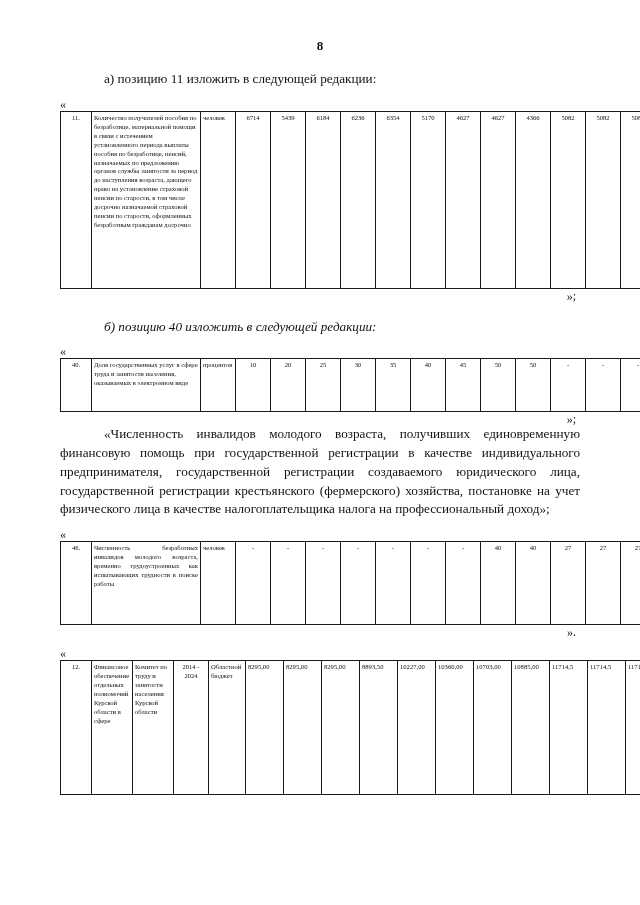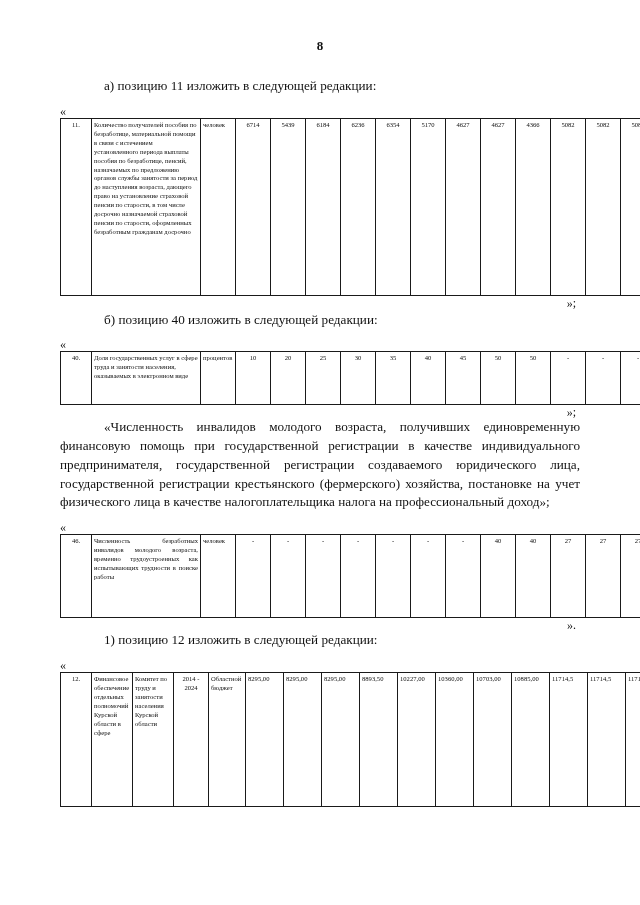--- a/index.html
+++ b/index.html
@@ -30,24 +30,25 @@
     letter-spacing: 0.2px;
   }
   .para {
     font-size: 13.2px;
     line-height: 1.42;
     text-align: justify;
     text-indent: 44px;
     margin: 0;
   }
   .para-lead {
-    margin-top: 23px;
+    margin-top: 16px;
   }
   .para-tight {
-    margin-top: 2px;
+    margin-top: 16px;
+    font-style: italic;
   }
   .quote-open {
     font-size: 12px;
     line-height: 1;
     margin-top: 9px;
     margin-bottom: 1px;
     padding-left: 0px;
   }
   .quote-close {
     font-size: 12px;
@@ -198,21 +199,20 @@
       <td class="c-val">40</td>
       <td class="c-val">27</td>
       <td class="c-val">27</td>
       <td class="c-val">27</td>
     </tr>
   </tbody>
     </table>
 
   <div class="quote-close">».</div>
 
-  <p class="para">1)  позицию 12 изложить в следующей редакции:</p>
 
   <div class="quote-open">«</div>
 
   <table class="doc-table t4">
     <tbody>
         <tr>
       <td class="c-num">12.</td>
       <td class="c-org">Финансовое обеспечение отдельных полномочий Курской области в сфере</td>
       <td class="c-org">Комитет по труду и занятости населения Курской области</td>
       <td class="c-years">2014 - 2024</td>

